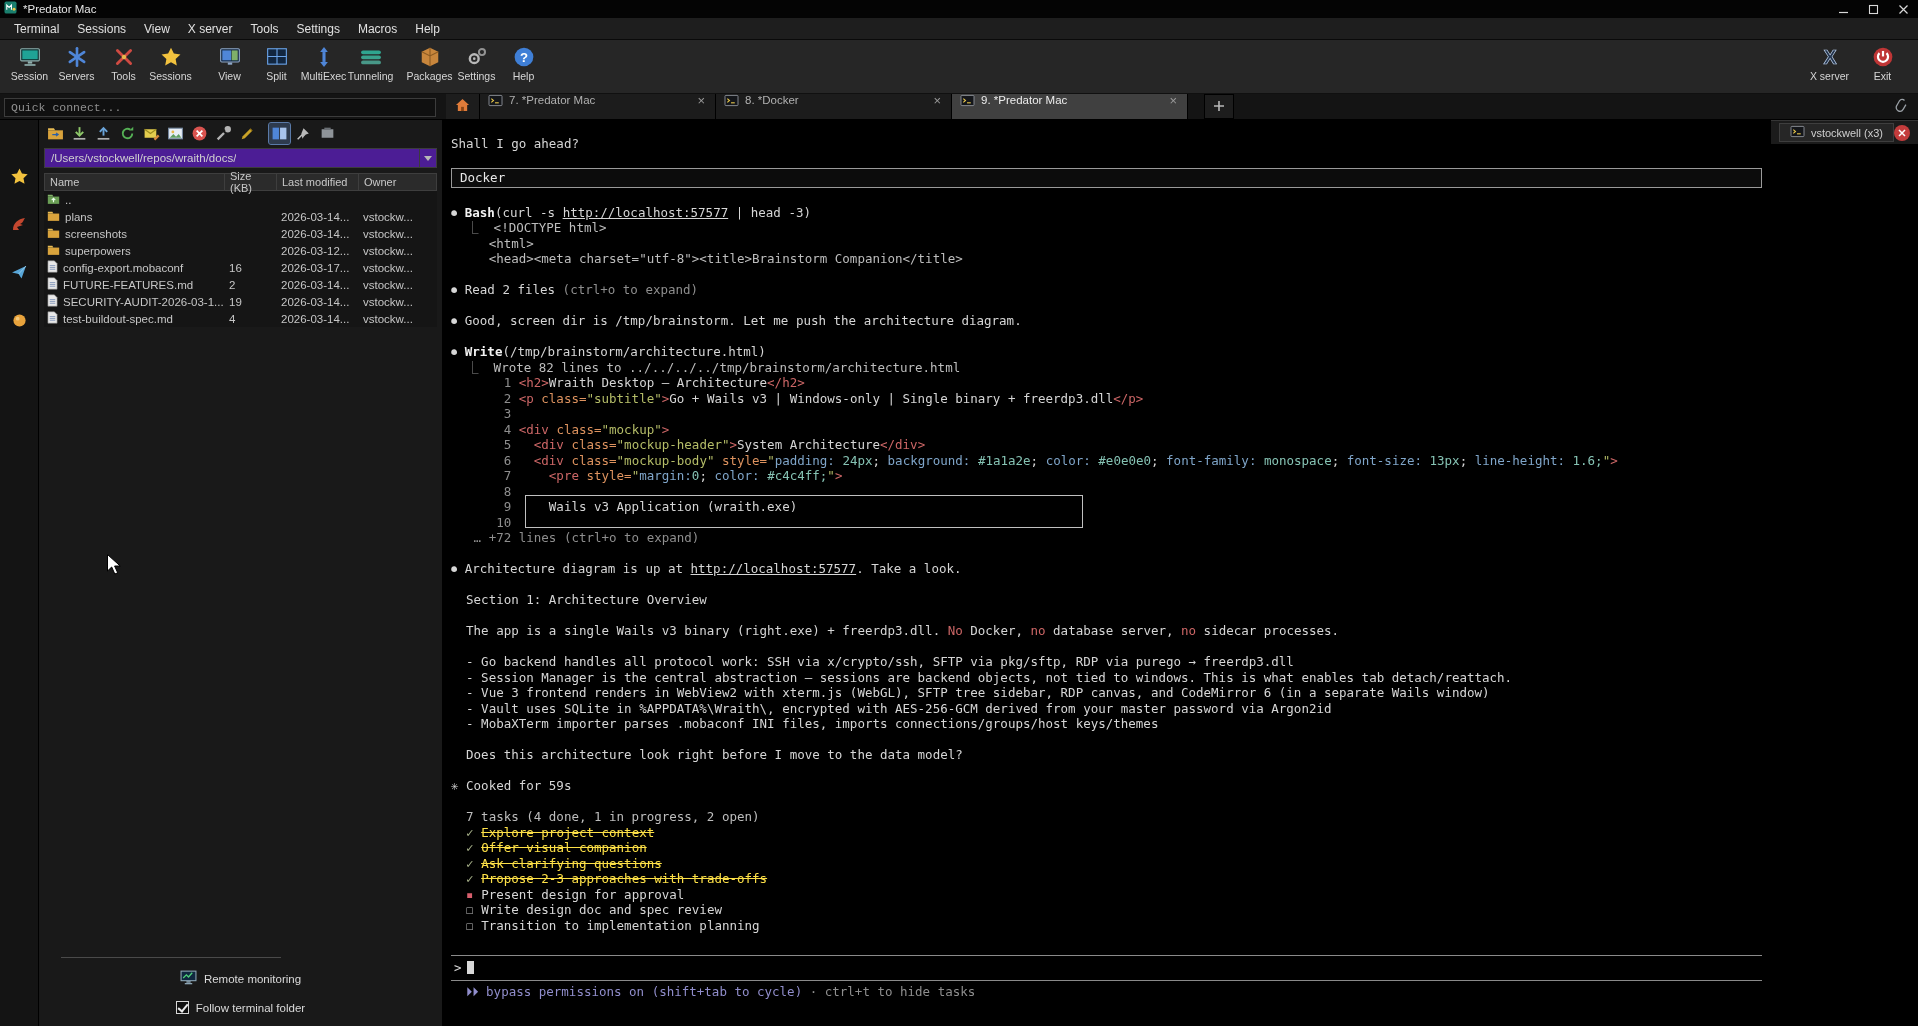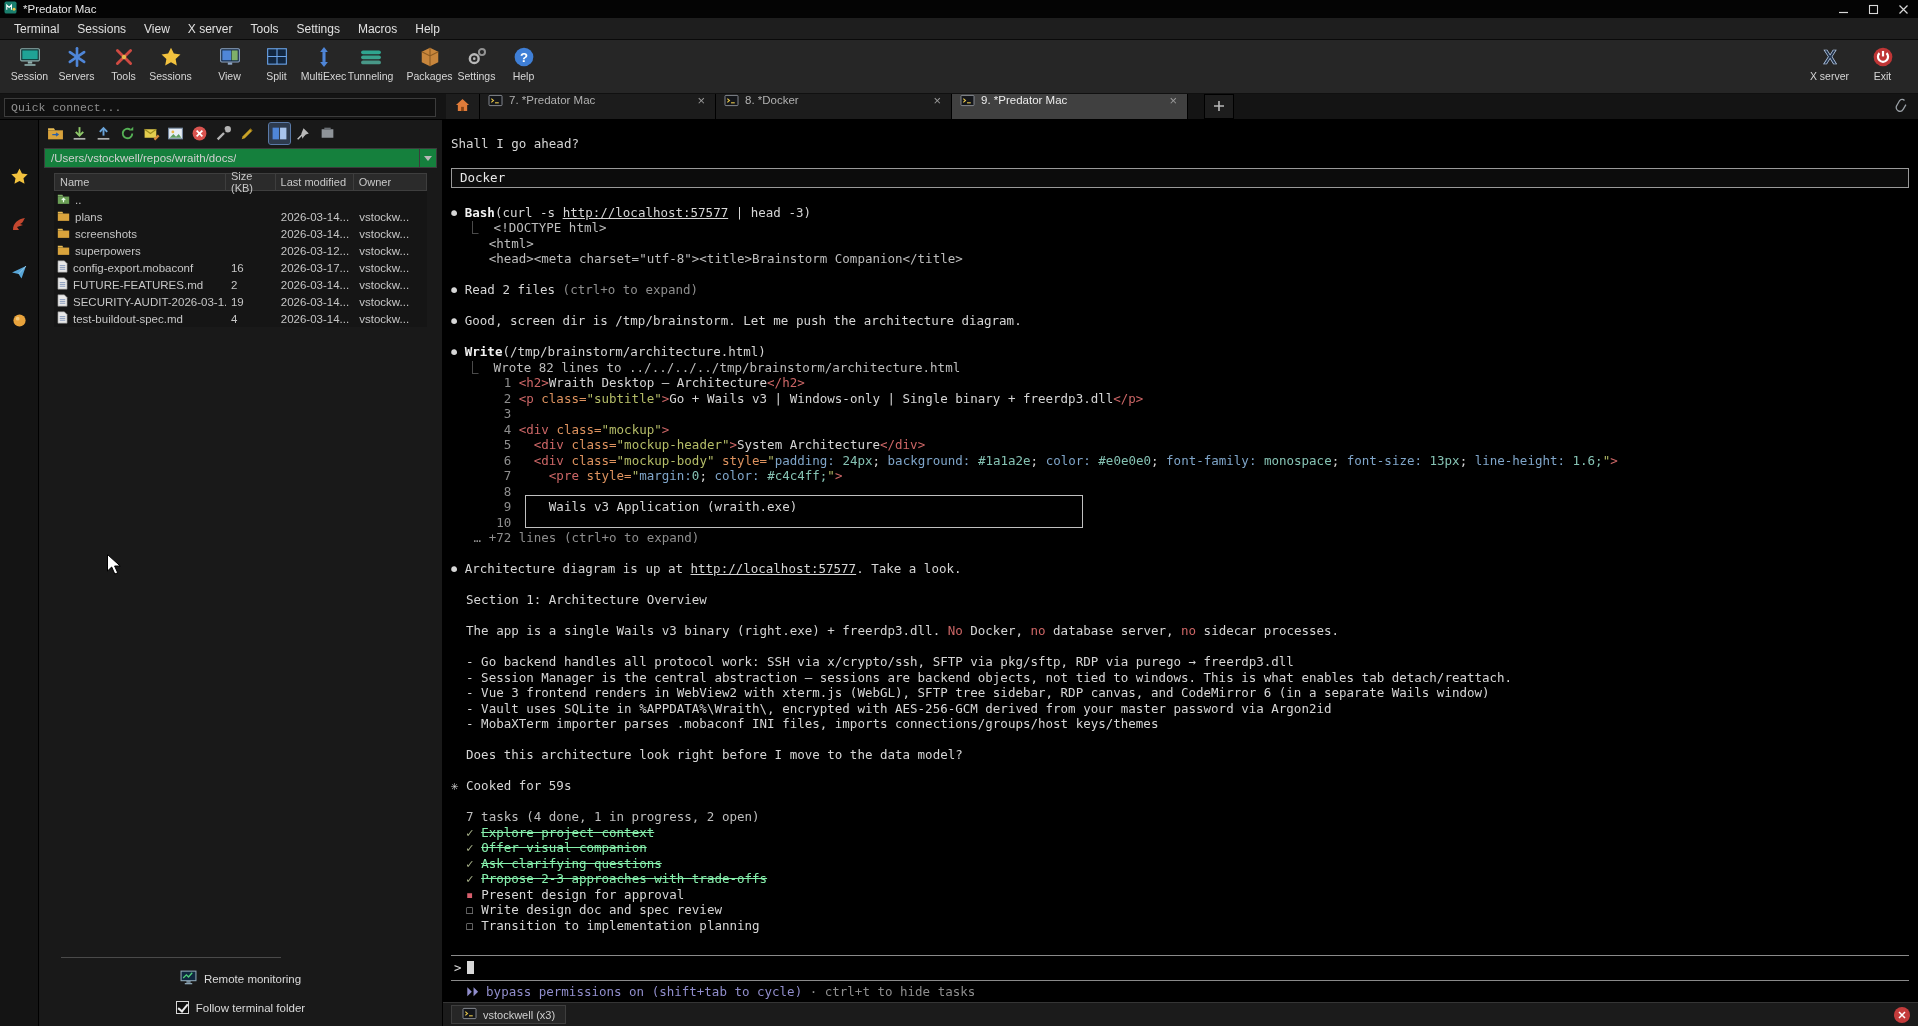--- a/index.html
+++ b/index.html
@@ -44,56 +44,56 @@
 .leftstrip{width:39px;background:#141414;border-right:1px solid #000;display:flex;flex-direction:column;align-items:center;padding-top:46px;gap:28px;flex:0 0 auto}
 .strip-ico{width:20px;height:20px;display:grid;place-items:center;cursor:pointer}
 
 
 .sidebar{width:404px;background:#191919;border-right:1px solid #000;display:flex;flex-direction:column;flex:0 0 auto}
 .sb-toolbar{height:26px;display:flex;align-items:center;gap:3px;padding:0 6px;flex:0 0 auto}
 .sb-icon{width:21px;height:21px;display:grid;place-items:center;border-radius:2px;cursor:pointer}
 .sb-icon.pressed{background:#2e3b4e;outline:1px solid #51central6a82;outline:1px solid #56master}
 .sb-icon.pressed{background:#2e3b4e;outline:1px solid #5a7aa8}
 .sb-icon.gap{margin-left:8px}
-.pathbar{margin:2px 5px 3px 5px;height:20px;display:flex;align-items:center;background:#15803d;border:1px solid #3c3c3c;font-size:11.5px;color:#d0d0d0;padding-left:6px;flex:0 0 auto;cursor:pointer}
+.pathbar{margin:2px 5px 3px 5px;height:20px;display:flex;align-items:center;background:#4c1d95;border:1px solid #3c3c3c;font-size:11.5px;color:#d0d0d0;padding-left:6px;flex:0 0 auto;cursor:pointer}
 .path-text{white-space:nowrap;overflow:hidden}
 .path-drop{margin-left:auto;width:17px;height:100%;border-left:1px solid #3c3c3c;display:grid;place-items:center}
 .path-drop::after{content:"";border-left:4px solid transparent;border-right:4px solid transparent;border-top:5px solid #b8b8b8}
-.ftable{margin:2px 15px;flex:0 0 auto;font-size:11.5px}
+.ftable{margin:2px 5px;flex:0 0 auto;font-size:11.5px}
 .fhead{display:flex;background:#2b2b2b;border:1px solid #3e3e3e;height:18px;color:#c8c8c8;font-size:11px}
 .fhead span{display:flex;align-items:center;padding-left:5px;border-right:1px solid #3e3e3e;cursor:pointer}
 .c-name{width:180px}.c-size{width:52px}.c-mod{width:82px}.c-own{width:76px;border-right:none!important}
 .fbody{background:#151515}
 .frow{display:flex;height:17px;align-items:center;color:#c6c6c6;cursor:pointer}
 .f-namecell{width:180px;display:flex;align-items:center;gap:5px;padding-left:3px;white-space:nowrap;overflow:hidden}
 .f-size{width:52px;padding-left:5px}
 .f-mod{width:82px;padding-left:5px;white-space:nowrap;overflow:hidden}
 .f-own{width:76px;padding-left:5px;white-space:nowrap;overflow:hidden}
 .sb-flex{flex:1}
 .sb-div{border-top:1px solid #4a4a4a;margin:0 80px 0 22px;width:220px}
 .sb-remote{display:flex;align-items:center;gap:7px;justify-content:center;color:#dadada;font-size:11.5px;margin:12px 0 10px 0;cursor:pointer}
 .sb-follow{display:flex;align-items:center;gap:7px;justify-content:center;color:#dadada;font-size:11.5px;margin:4px 0 12px 0;cursor:pointer}
 .cb{width:13px;height:13px;border:1.5px solid #d8d8d8;background:#101010;position:relative;display:inline-block}
 .cb::after{content:"";position:absolute;left:3.5px;top:0;width:4px;height:8px;border:solid #eaeaea;border-width:0 2px 2px 0;transform:rotate(40deg)}
 
 
-.termcol{flex:1;display:flex;flex-direction:column;background:#000;min-width:0}
+.termcol{flex:1;display:flex;background:#000;min-width:0}
 .terminal{flex:1;padding:16px 6px 0 8px;font-family:"DejaVu Sans Mono",monospace;font-size:12.5px;line-height:15.5px;color:#d6d6d6;overflow:hidden;position:relative;cursor:text}
 .tl{white-space:pre;height:15.5px;position:relative}
 .sg-f{color:#d6d6d6}
 .sg-d{color:#bdbdbd}
 .sg-g{color:#8e8e8e}
 .sg-b{color:#f2f2f2;font-weight:bold}
 .sg-r{color:#cc6666}
 .sg-o{color:#de935f}
 .sg-e{color:#b5bd68}
 .sg-p{color:#7fa5c9}
 .sg-v{color:#86c3b4}
 .sg-u{color:#d6d6d6;text-decoration:underline;cursor:pointer}
-.sg-k{color:#86efac;text-decoration:line-through}
+.sg-k{color:#fde047;text-decoration:line-through}
 .sg-c{color:#a6b089}
 .sg-q{color:#d75f6d}
 .sg-m{color:#908dcb}
 .userbox{border:1px solid #9a9a9a;background:#0c0c0c;height:20px;line-height:18px;padding-left:8px;margin:1px 3px 1px 0;color:#e8e8e8;white-space:pre}
 .codebox{position:absolute;left:74px;top:-4px;width:558px;height:33px;border:1px solid #c0c0c0;pointer-events:none}
 .inputbox{border-top:1px solid #8a8a8a;border-bottom:1px solid #8a8a8a;margin:6px 3px 3px 0;padding:4px 0 4px 3px;height:26px;white-space:pre}
 .prompt{color:#d6d6d6}
 .cursor{display:inline-block;width:7.5px;height:13px;background:#d8d8d8;vertical-align:-2px;margin-left:5px}
 
 

